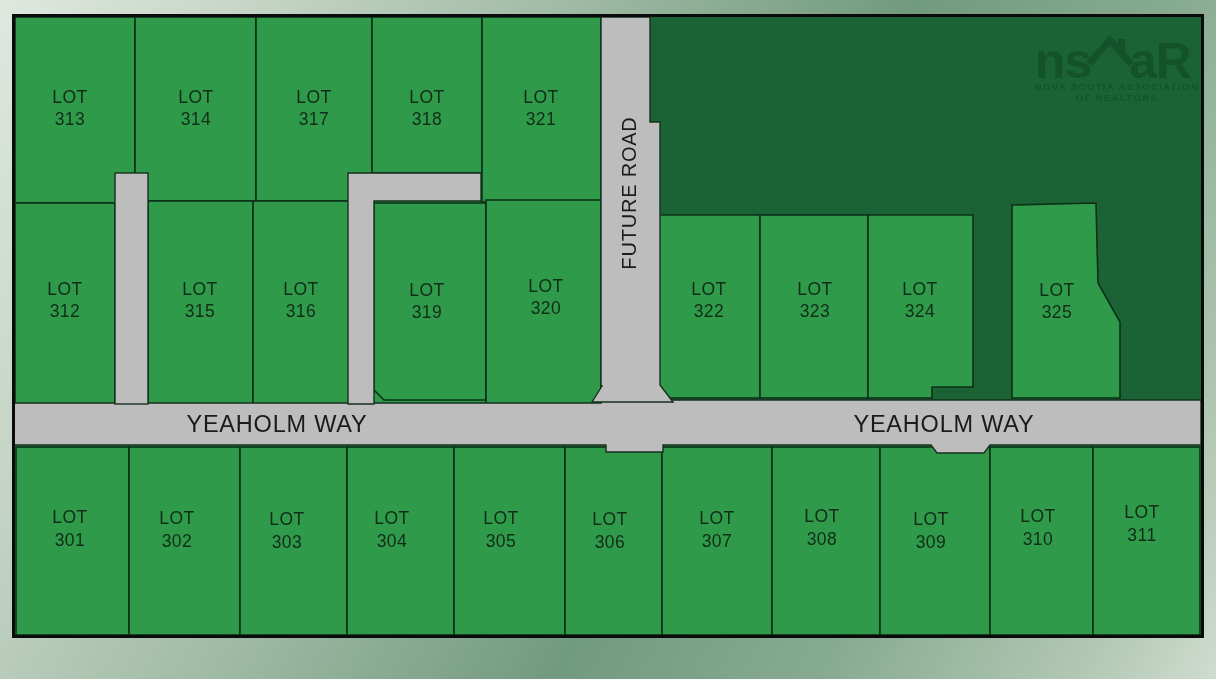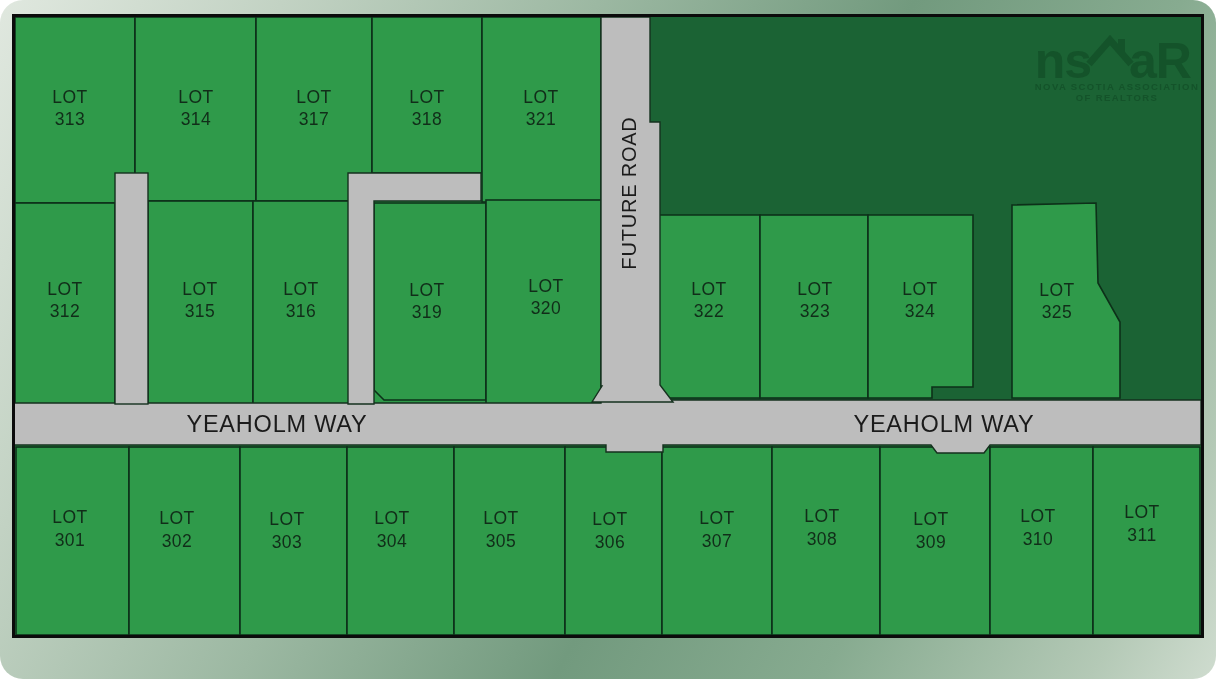--- a/index.html
+++ b/index.html
@@ -1,18 +1,18 @@
 <!DOCTYPE html>
 <html><head>
 <meta charset="utf-8">
 <style>
   html,body{margin:0;padding:0;}
   body{width:1216px;height:679px;overflow:hidden;font-family:"Liberation Sans",sans-serif;}
   .stage{position:relative;width:1216px;height:679px;
-    background:linear-gradient(118deg,#e0e8df 0%,#c2d2c3 18%,#9cb8a2 38%,#729a7e 58%,#87ab90 75%,#b4c9b6 92%,#cfdccf 100%);border-radius:23px;}
+    background:linear-gradient(118deg,#e0e8df 0%,#c2d2c3 18%,#9cb8a2 38%,#729a7e 58%,#87ab90 75%,#b4c9b6 92%,#cfdccf 100%);}
   svg{position:absolute;left:0;top:0;display:block;}
   .parcels *{stroke:#0d3019;stroke-width:1.6;}
   .roads *{stroke:#15311e;stroke-width:1.4;}
   .map-border{fill:none;stroke:#0b0b0b;stroke-width:3;}
   text{font-family:"Liberation Sans",sans-serif;}
   .lot-label{font-size:17.5px;fill:#112d19;text-anchor:middle;letter-spacing:0.5px;}
   .road-label{font-size:23.5px;fill:#1b1b1b;text-anchor:middle;letter-spacing:0.8px;}
   .logo-main{font-size:50px;font-weight:bold;fill:#14532a;letter-spacing:-1px;}
   .logo-tag{font-size:9.5px;fill:#14532a;text-anchor:middle;letter-spacing:1.4px;font-weight:bold;}
   .house{fill:none;stroke:#14532a;stroke-width:7;}

